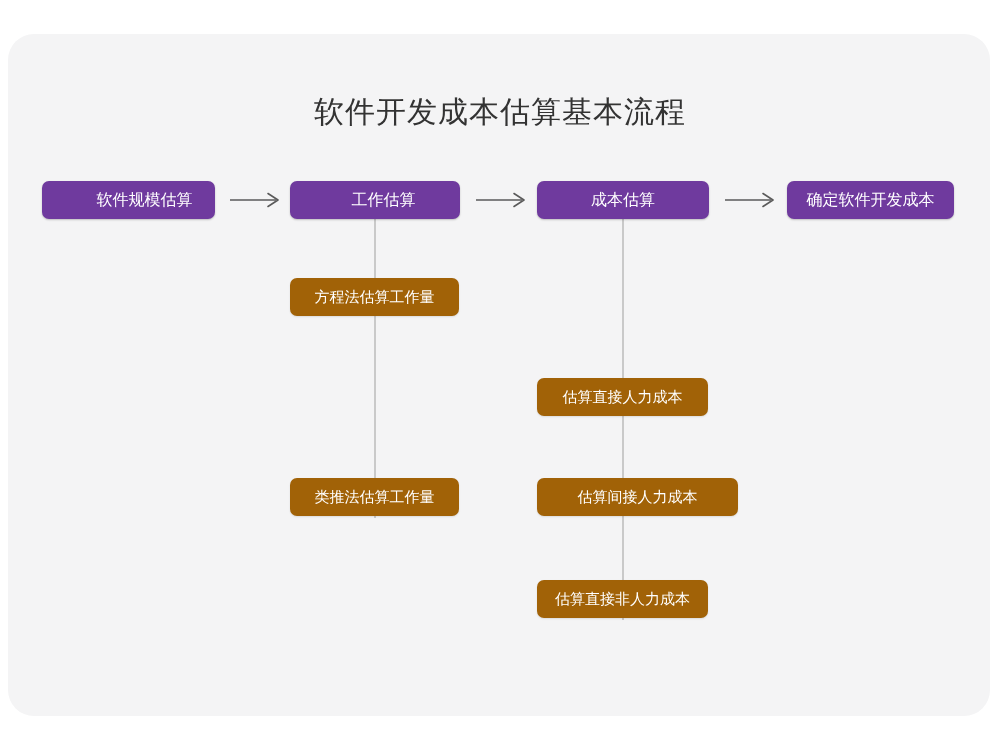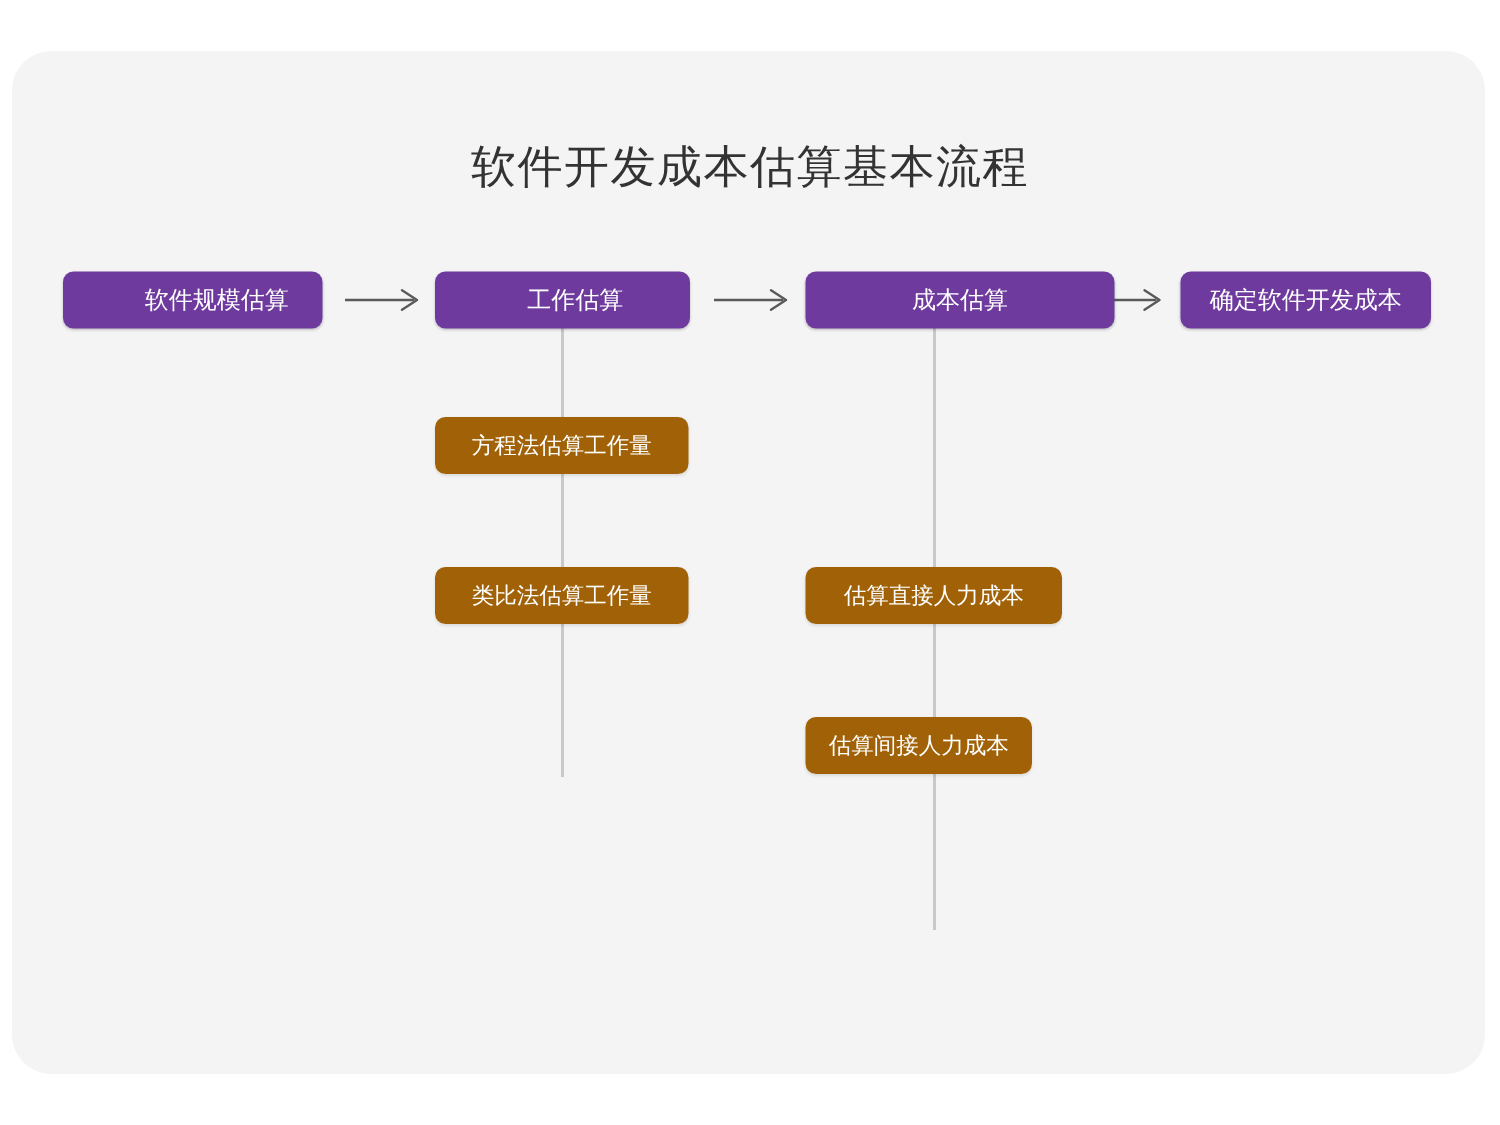--- a/index.html
+++ b/index.html
@@ -104,21 +104,21 @@
 
   <div id="title">软件开发成本估算基本流程</div>
 
   <div class="connector" style="left:374px; top:218px; height:300px;"></div>
   <div class="connector" style="left:622px; top:218px; height:402px;"></div>
 
   <div class="node primary" style="left:42px; top:181px; width:173px;padding-left:32px;">软件规模估算</div>
 
   <div class="node primary" style="left:290px; top:181px; width:170px;padding-left:17px;">工作估算</div>
 
-  <div class="node primary" style="left:537px; top:181px; width:206px;">成本估算</div>
+  <div class="node primary" style="left:537px; top:181px; width:172px;">成本估算</div>
 
   <div class="node primary" style="left:787px; top:181px; width:167px;">确定软件开发成本</div>
 
   <div class="arrow" style="left:225px; top:188px; width:62px;">
     <svg width="56" height="18" viewBox="0 0 56 18" aria-hidden="true">
       <path d="M2 9 H48" stroke="#5a5a5a" stroke-width="1.6" fill="none"></path>
       <path d="M40 2.5 L50 9 L40 15.5" stroke="#5a5a5a" stroke-width="1.6" fill="none" stroke-linecap="round" stroke-linejoin="round"></path>
     </svg>
   </div>
 
@@ -131,22 +131,23 @@
 
   <div class="arrow" style="left:720px; top:188px; width:62px;">
     <svg width="56" height="18" viewBox="0 0 56 18" aria-hidden="true">
       <path d="M2 9 H48" stroke="#5a5a5a" stroke-width="1.6" fill="none"></path>
       <path d="M40 2.5 L50 9 L40 15.5" stroke="#5a5a5a" stroke-width="1.6" fill="none" stroke-linecap="round" stroke-linejoin="round"></path>
     </svg>
   </div>
 
   <div class="node sub" style="left:290px; top:278px; width:169px;">方程法估算工作量</div>
 
-  <div class="node sub" style="left:290px; top:378px; width:169px;">类比法估算工作量</div>
 
+  <div class="node sub" style="left:290px; top:478px; width:169px;">类推法估算工作量</div>
 
 
   <div class="node sub" style="left:537px; top:378px; width:171px;">估算直接人力成本</div>
 
-  <div class="node sub" style="left:537px; top:478px; width:151px;">估算间接人力成本</div>
+  <div class="node sub" style="left:537px; top:478px; width:201px;">估算间接人力成本</div>
 
+  <div class="node sub" style="left:537px; top:580px; width:171px;">估算直接非人力成本</div>
 
 </div>
 
 </body></html>

